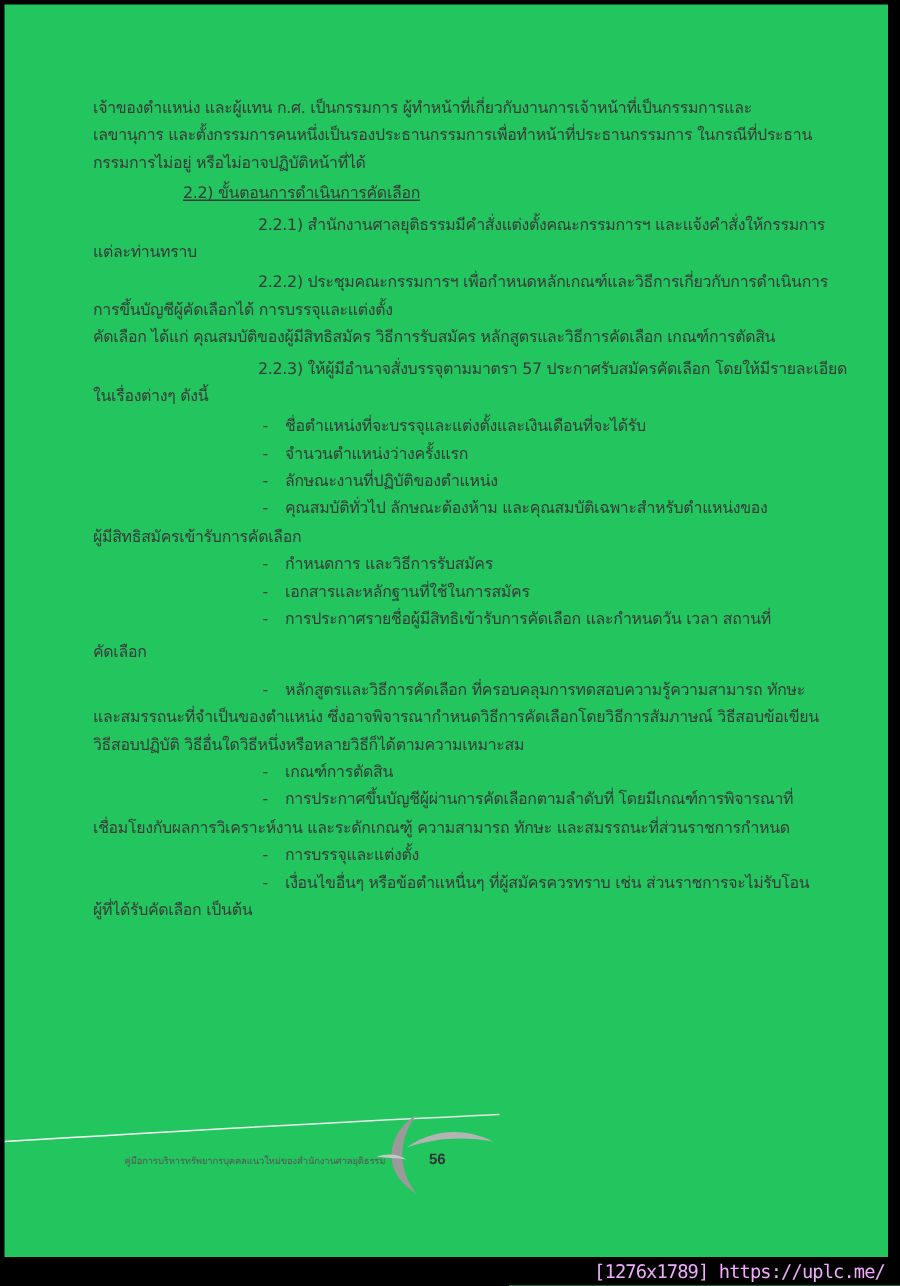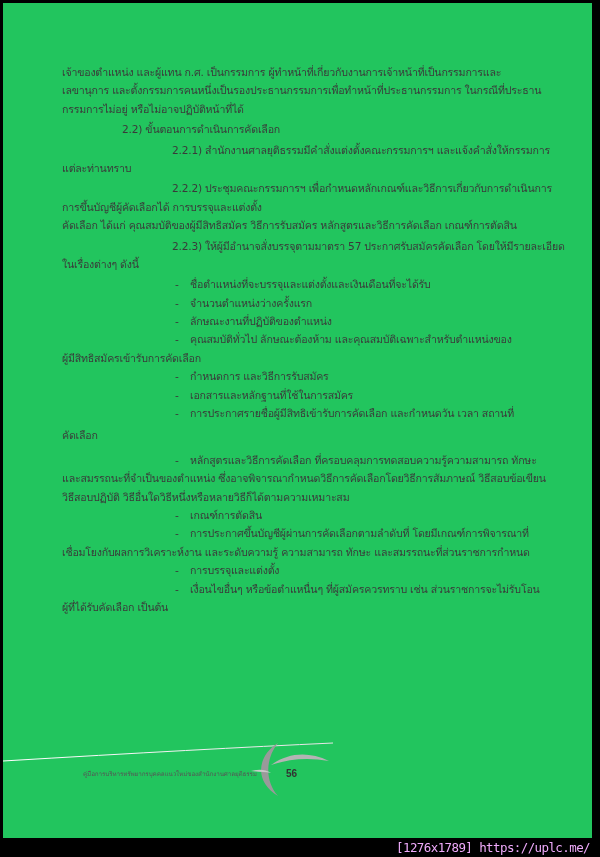--- a/index.html
+++ b/index.html
@@ -9,21 +9,21 @@
   }
   .page {
     position: absolute; left: 3px; top: 3px; width: 589px; height: 835px;
     background: #22c55e; overflow: hidden;
   }
   .body-text {
     position: absolute; left: 59px; top: 60px; width: 488px;
     font-size: 10.6px; color: #3a3a3a; letter-spacing: -0.2px;
   }
   .line { height: 18.4px; line-height: 18.4px; white-space: nowrap; }
-  .ind-h { padding-left: 60px; }
+  .ind-h { padding-left: 60px; text-decoration: underline; }
   .ind-s { padding-left: 110px; text-align: center; }
   .ind-b { padding-left: 113px; }
   .dash { display: inline-block; width: 15px; }
   .gap-sm { margin-top: 2px; }
   .footer-swoosh {
     position: absolute; left: 0; top: 738px; width: 589px; height: 60px;
   }
   .footer-text {
     position: absolute; left: 80px; top: 766px; font-size: 6.3px; color: #555;
     white-space: nowrap; letter-spacing: -0.1px;
@@ -94,21 +94,21 @@
       <div style="margin-top:6px">
         <div class="line ind-b"><span class="dash">-</span><span>หลักสูตรและวิธีการคัดเลือก ที่ครอบคลุมการทดสอบความรู้ความสามารถ ทักษะ</span></div>
         <div class="line">และสมรรถนะที่จำเป็นของตำแหน่ง ซึ่งอาจพิจารณากำหนดวิธีการคัดเลือกโดยวิธีการสัมภาษณ์ วิธีสอบข้อเขียน</div>
         <div class="line">วิธีสอบปฏิบัติ วิธีอื่นใดวิธีหนึ่งหรือหลายวิธีก็ได้ตามความเหมาะสม</div>
       </div>
       <div>
         <div class="line ind-b"><span class="dash">-</span><span>เกณฑ์การตัดสิน</span></div>
       </div>
       <div>
         <div class="line ind-b"><span class="dash">-</span><span>การประกาศขึ้นบัญชีผู้ผ่านการคัดเลือกตามลำดับที่ โดยมีเกณฑ์การพิจารณาที่</span></div>
-        <div class="line">เชื่อมโยงกับผลการวิเคราะห์งาน และระดับความรู้ ความสามารถ ทักษะ และสมรรถนะที่ส่วนราชการกำหนด</div>
+        <div class="line">เชื่อมโยงกับผลการวิเคราะห์งาน และระดักเกณฑู้ ความสามารถ ทักษะ และสมรรถนะที่ส่วนราชการกำหนด</div>
       </div>
       <div>
         <div class="line ind-b"><span class="dash">-</span><span>การบรรจุและแต่งตั้ง</span></div>
       </div>
       <div>
         <div class="line ind-b"><span class="dash">-</span><span>เงื่อนไขอื่นๆ หรือข้อตำแหนื่นๆ ที่ผู้สมัครควรทราบ เช่น ส่วนราชการจะไม่รับโอน</span></div>
         <div class="line">ผู้ที่ได้รับคัดเลือก เป็นต้น</div>
       </div>
     </div>
   </div>

